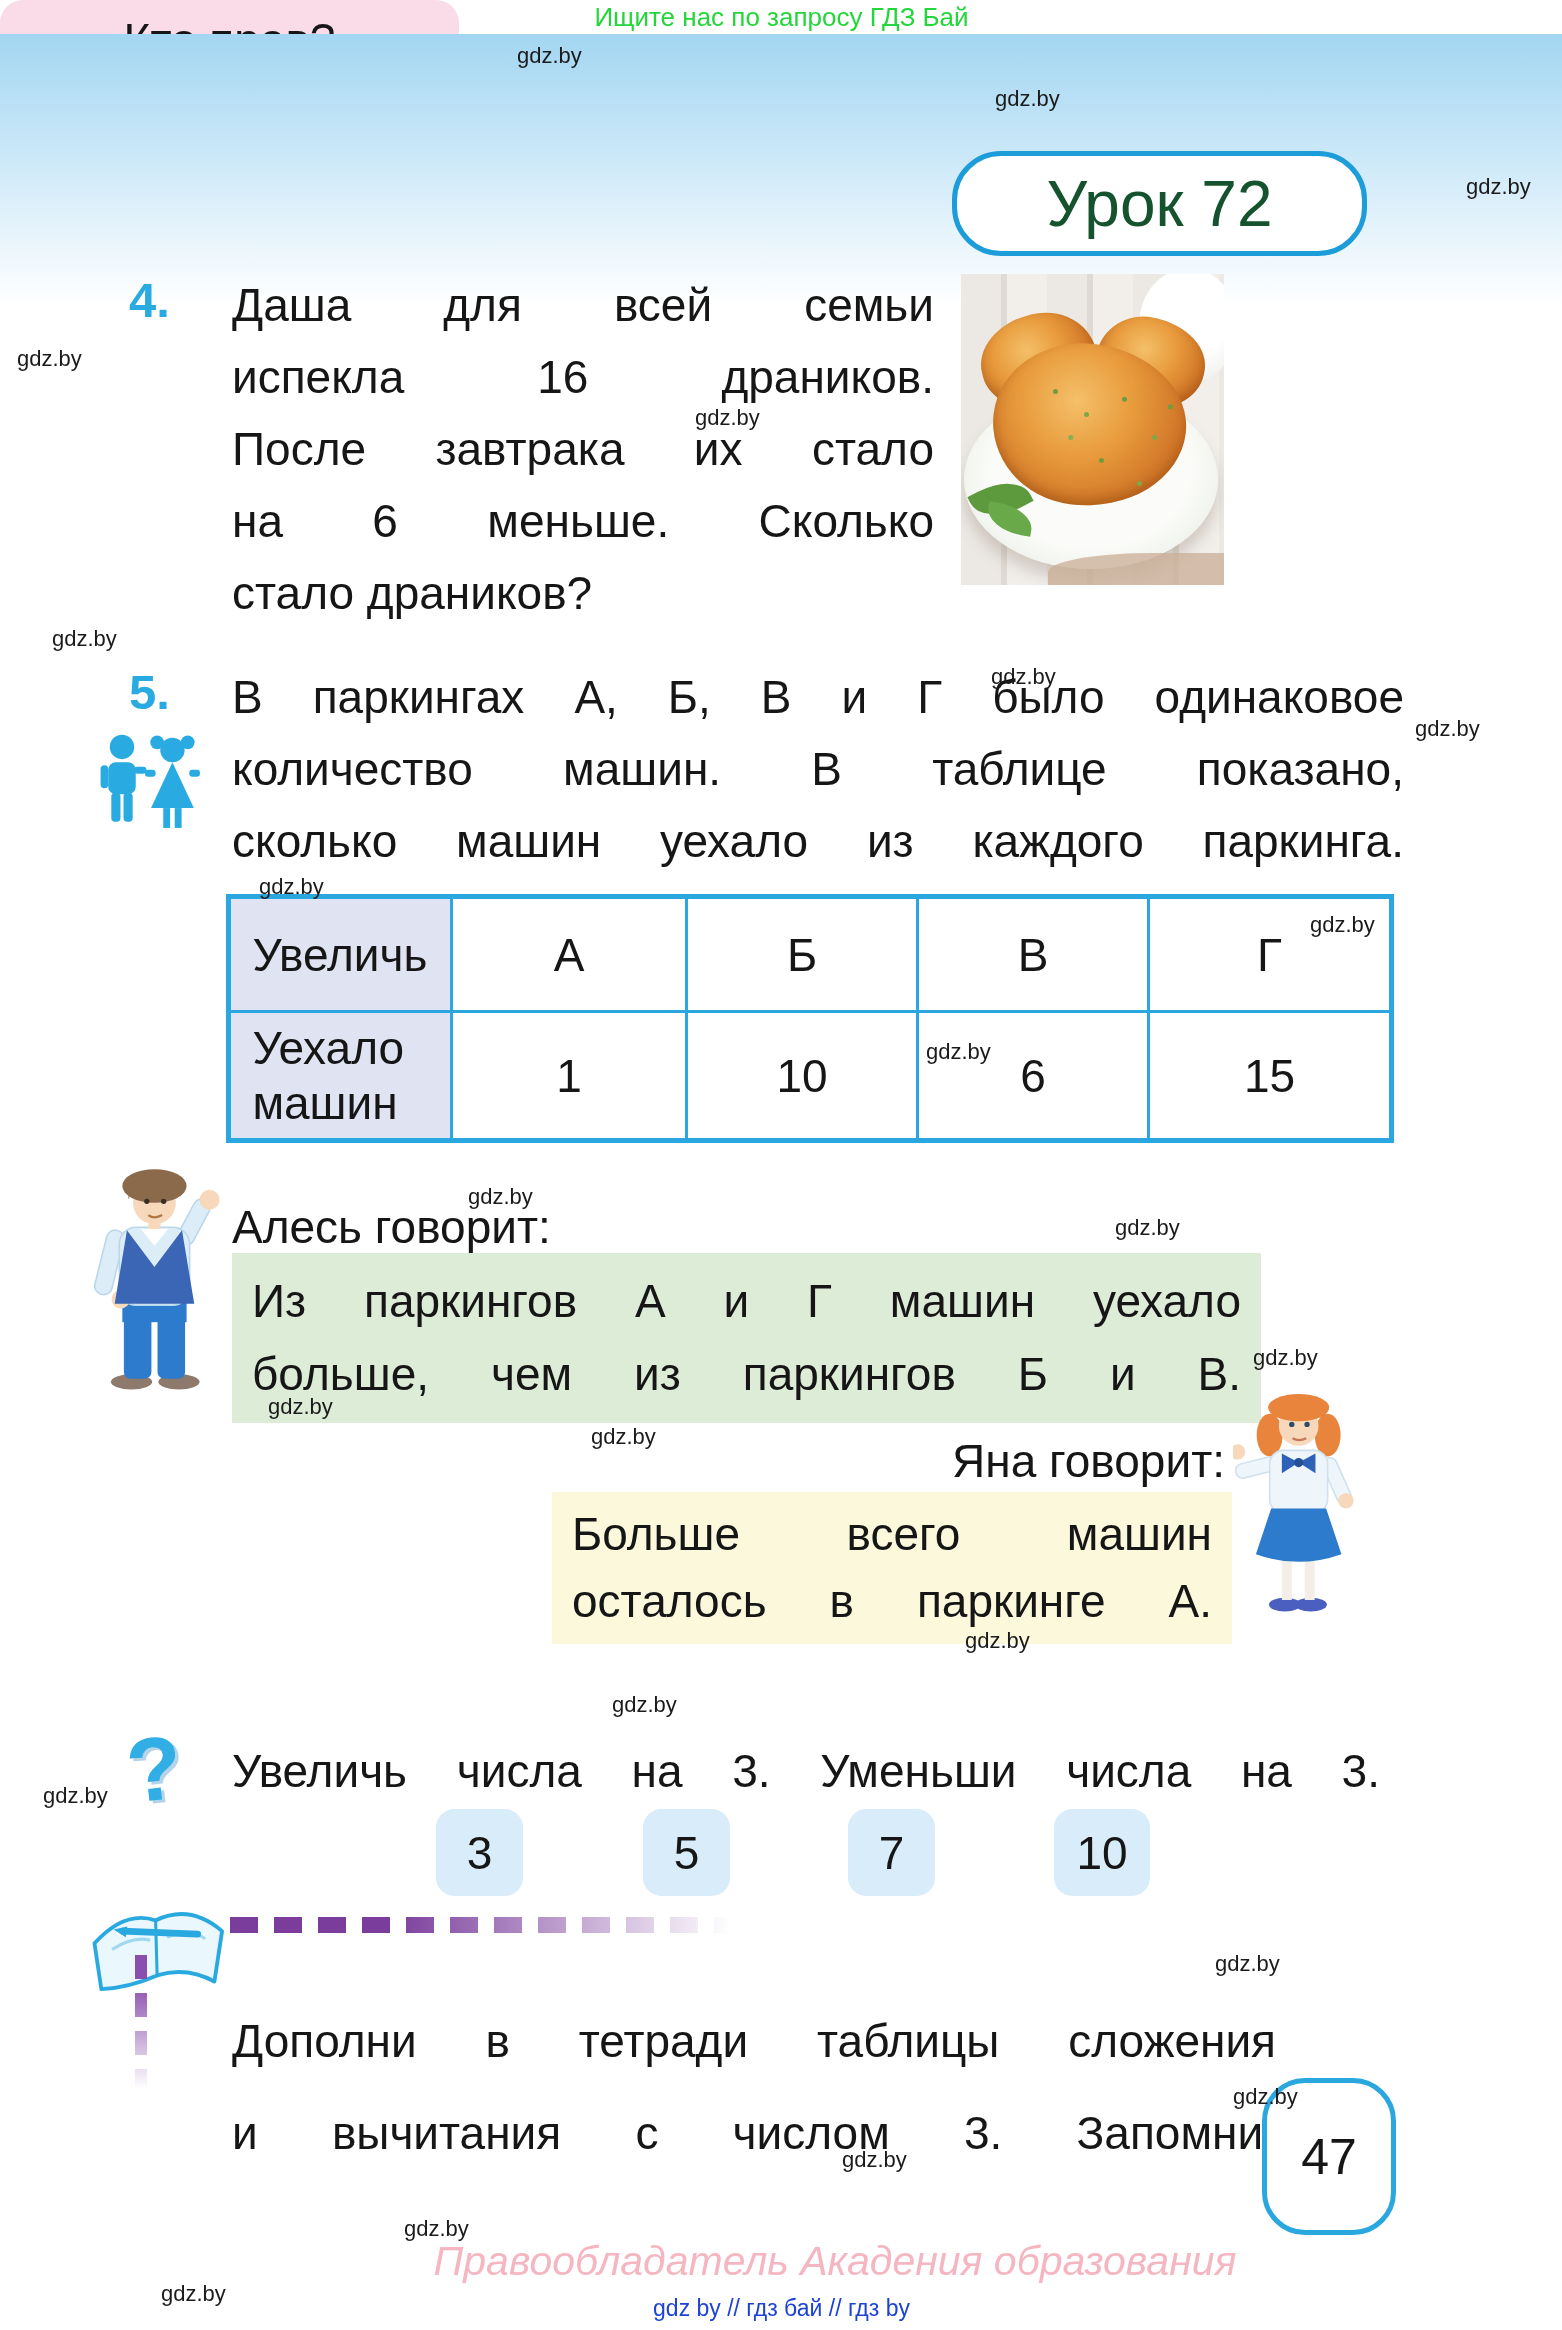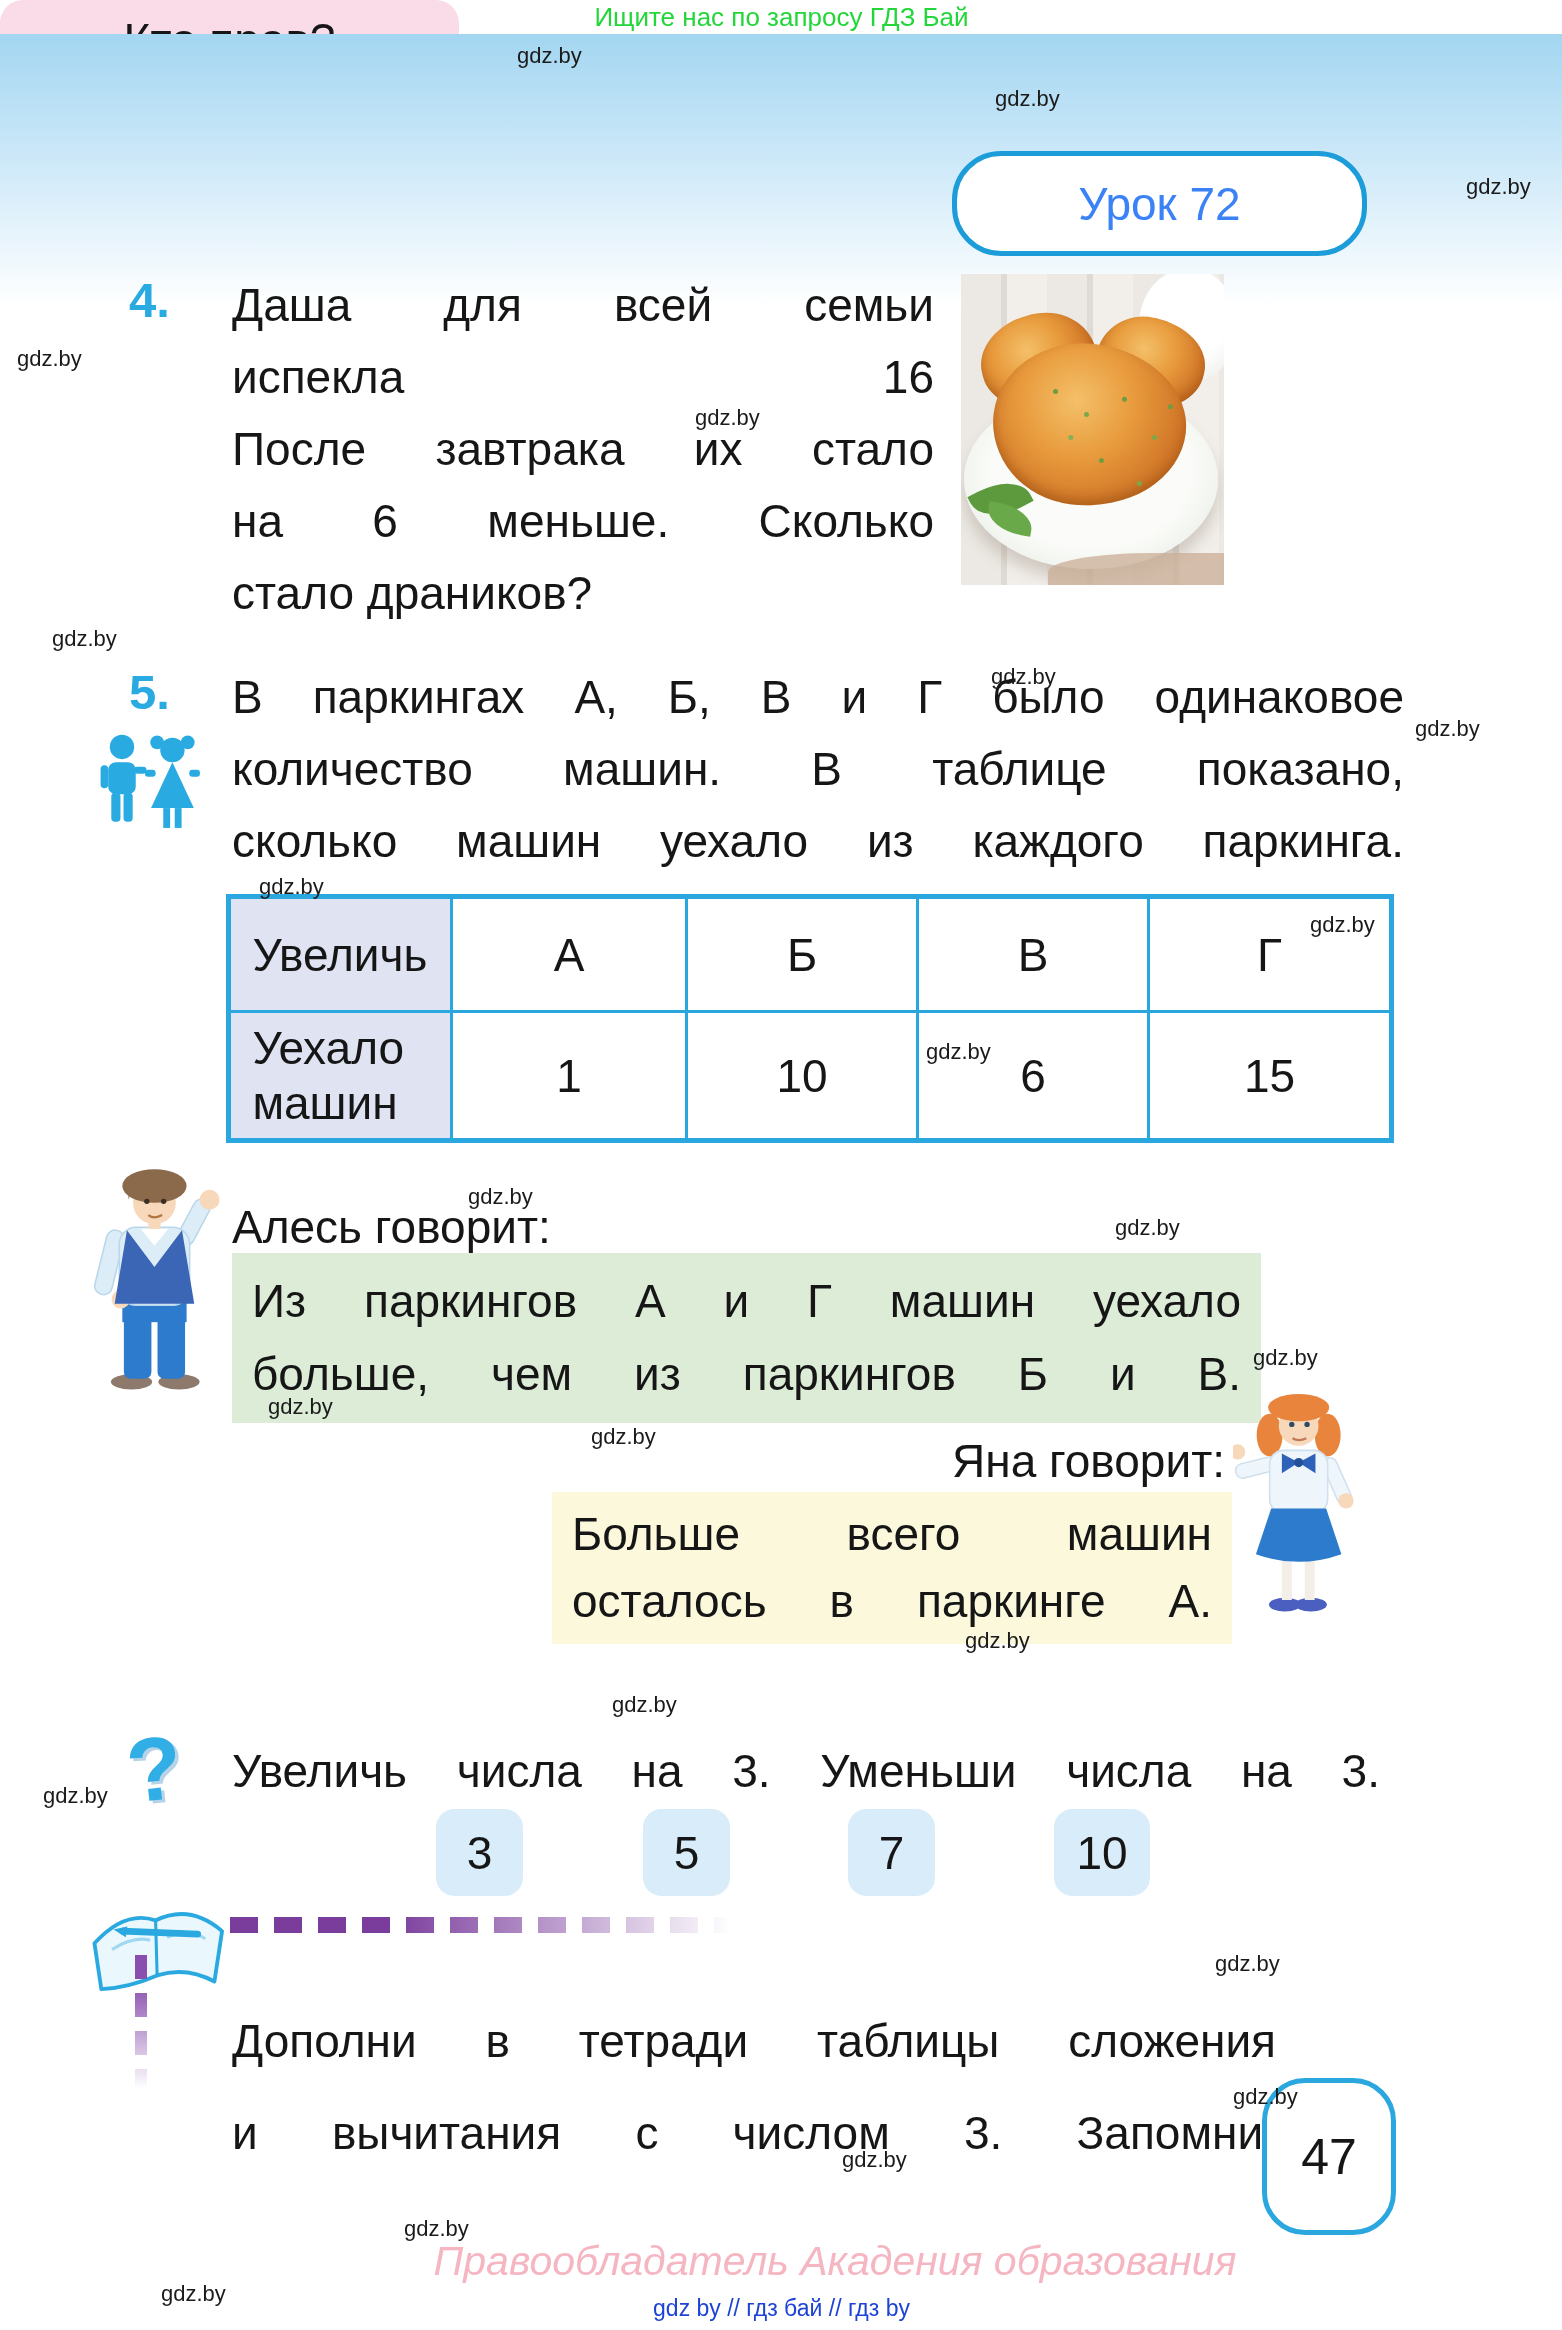--- a/index.html
+++ b/index.html
@@ -4,22 +4,22 @@
 <style>
   html,body{margin:0;padding:0;background:#888;}
   .page{position:relative;width:1563px;height:2330px;background:#ffffff;overflow:hidden;
         font-family:"Liberation Sans",sans-serif;color:#161616;}
   
   .banner{position:absolute;top:1.5px;left:0;width:100%;text-align:center;
           font-size:26px;color:#23d63a;}
   .sky{position:absolute;top:34px;left:0;width:100%;height:272px;
        background:linear-gradient(180deg,#a3d6f1 0%,#c9e7f8 42%,#ffffff 100%);}
   .lesson-badge{position:absolute;left:952px;top:151px;width:405px;height:95px;
-       background:#fff;border:5.4px solid #1c9cd9;border-radius:49px;color:#3b82f6;
-       font-size:46px;display:flex;align-items:center;justify-content:center;}
+       background:#fff;border:5.4px solid #1c9cd9;border-radius:49px;color:#14532d;
+       font-size:64px;display:flex;align-items:center;justify-content:center;}
   
   .tasknum{position:absolute;font-size:49px;font-weight:bold;color:#29abe2;}
   .n4{left:129px;top:272px;}
   .n5{left:129px;top:664px;}
   
   .tblock{position:absolute;font-size:46px;line-height:72px;color:#161616;}
   .t4{left:232px;top:269px;width:702px;}
   .t5{left:232px;top:661px;width:1172px;}
   .tline{white-space:pre;}
   .jline{display:flex;justify-content:space-between;white-space:normal;gap:31px;}
@@ -102,20 +102,21 @@
   <div class="tblock t4">
       <div class="tline jline">
         <span>Даша</span>
         <span>для</span>
         <span>всей</span>
         <span>семьи</span>
       </div>
       <div class="tline jline">
         <span>испекла</span>
         <span>16</span>
+        <span>драников.</span>
       </div>
       <div class="tline jline">
         <span>После</span>
         <span>завтрака</span>
         <span>их</span>
         <span>стало</span>
       </div>
       <div class="tline jline">
         <span>на</span>
         <span>6</span>

